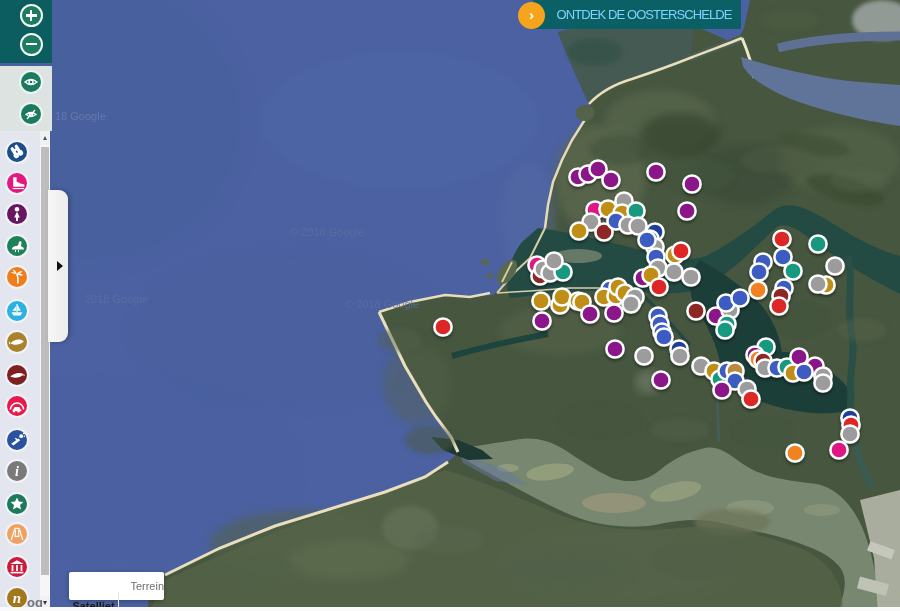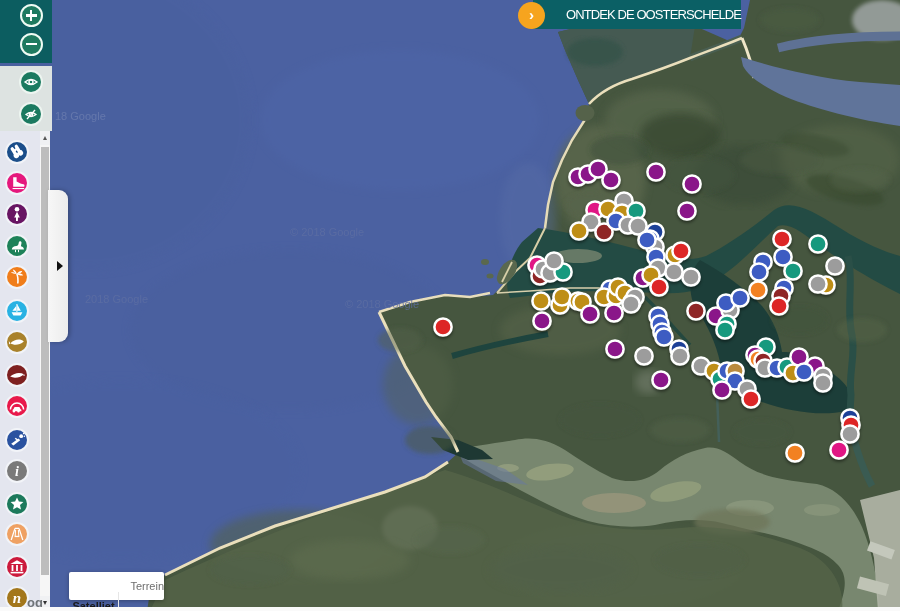--- a/index.html
+++ b/index.html
@@ -371,20 +371,20 @@
 <svg class="abs" style="left:7px;top:588px" width="20" height="20" viewBox="0 0 20 20">
     <text x="10" y="15" font-family="Liberation Serif,serif" font-style="italic" font-weight="bold" font-size="15" fill="#fff" text-anchor="middle">n</text>
   </svg>
 
 <div class="abs" style="left:27px;top:595px;width:33px;height:13px;color:#5A5F63;font-size:13px;font-weight:bold;font-family:'Liberation Sans',sans-serif;opacity:0.85">og</div>
 
 <div class="abs" style="left:48px;top:190px;width:20px;height:152px;background:linear-gradient(90deg,#F7F7F7,#ECECEC);border-radius:0 9px 9px 0;box-shadow:2px 0 4px rgba(0,0,0,0.25)"></div>
 <div class="abs" style="left:57px;top:261px;width:0;height:0;border-left:6px solid #111;border-top:5px solid transparent;border-bottom:5px solid transparent"></div>
 
 <div class="abs" style="left:533px;top:0;width:208px;height:29px;background:#0B6065"></div>
-<div class="abs" style="left:533px;top:0;width:208px;height:29px;color:#ffffff;font-size:13px;letter-spacing:-0.9px;text-align:right;line-height:30px;padding-left:14px;box-sizing:border-box;white-space:nowrap">ONTDEK DE OOSTERSCHELDE</div>
+<div class="abs" style="left:533px;top:0;width:208px;height:29px;color:#7dd3fc;font-size:13px;letter-spacing:-0.9px;text-align:center;line-height:30px;padding-left:14px;box-sizing:border-box;white-space:nowrap">ONTDEK DE OOSTERSCHELDE</div>
 <div class="abs" style="left:518px;top:2px;width:27px;height:27px;border-radius:50%;background:#F6A41E;color:#fff;font-size:15px;font-weight:bold;text-align:center;line-height:26px">›</div>
 
 <div class="abs" style="left:69px;top:572px;width:95px;height:28px;background:#fff;border-radius:2px;box-shadow:0 1px 4px rgba(0,0,0,0.3)"></div>
 <div class="abs" style="left:69px;top:592px;width:50px;height:28px;color:#1a1a1a;font-size:11px;font-weight:bold;text-align:center;line-height:28px;border-right:1px solid #E6E6E6;box-sizing:border-box">Satelliet</div>
 <div class="abs" style="left:119px;top:572px;width:45px;height:28px;color:#6E6E6E;font-size:11px;text-align:right;line-height:28px">Terrein</div>
 
 <div class="abs" style="left:0;top:607px;width:900px;height:4px;background:#FAFAFA"></div>
 
 </body></html>

